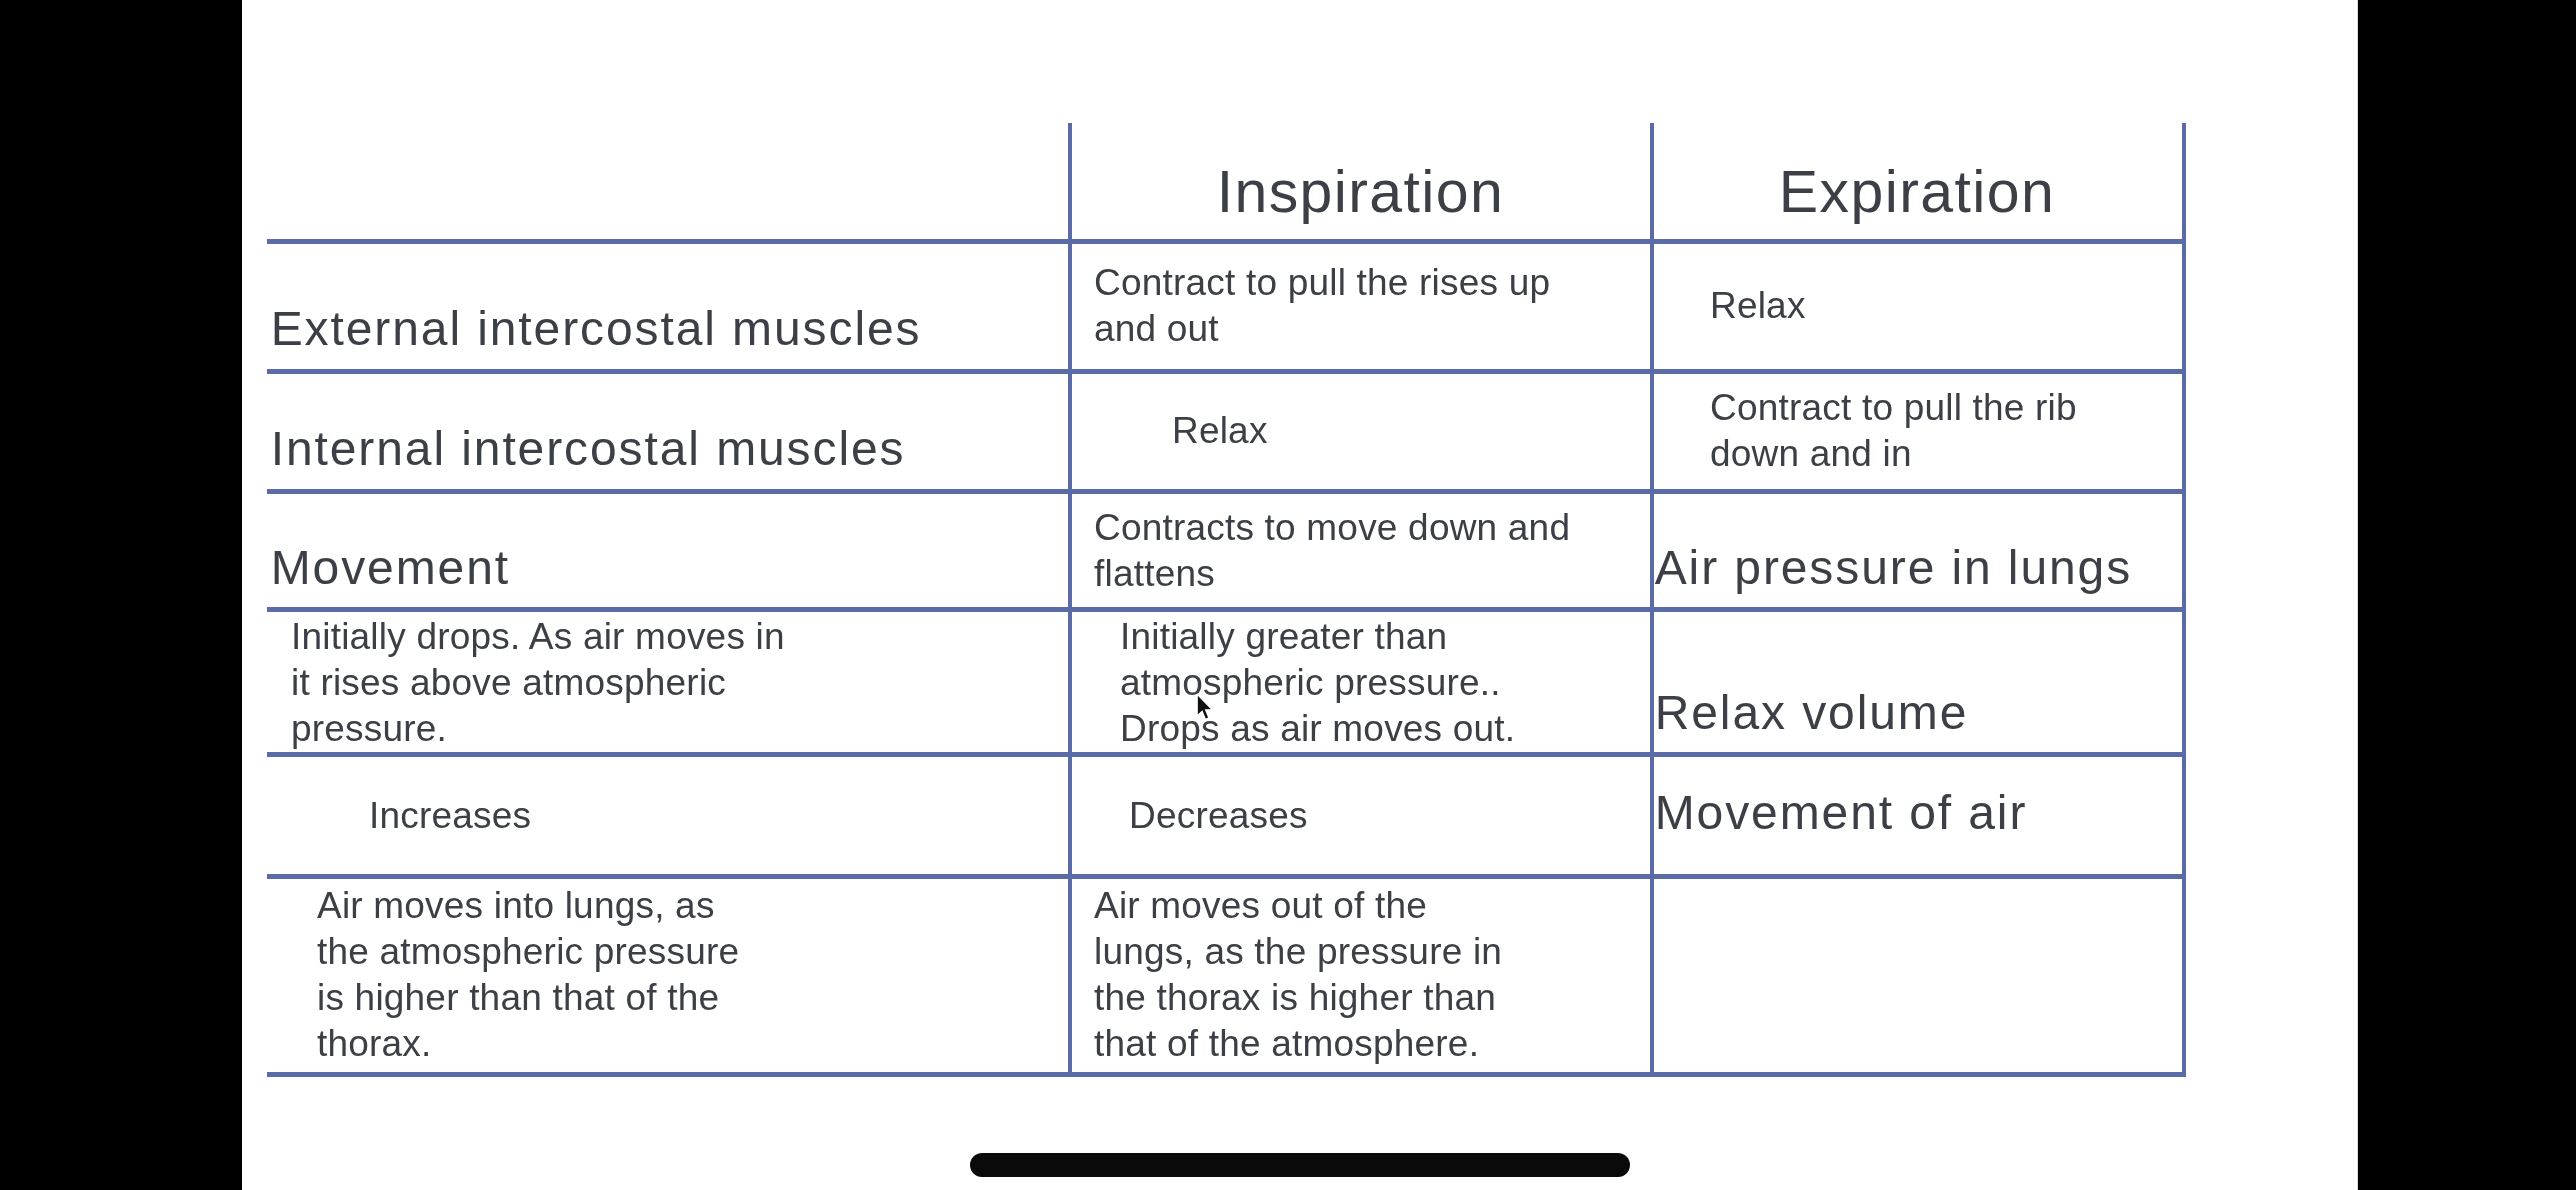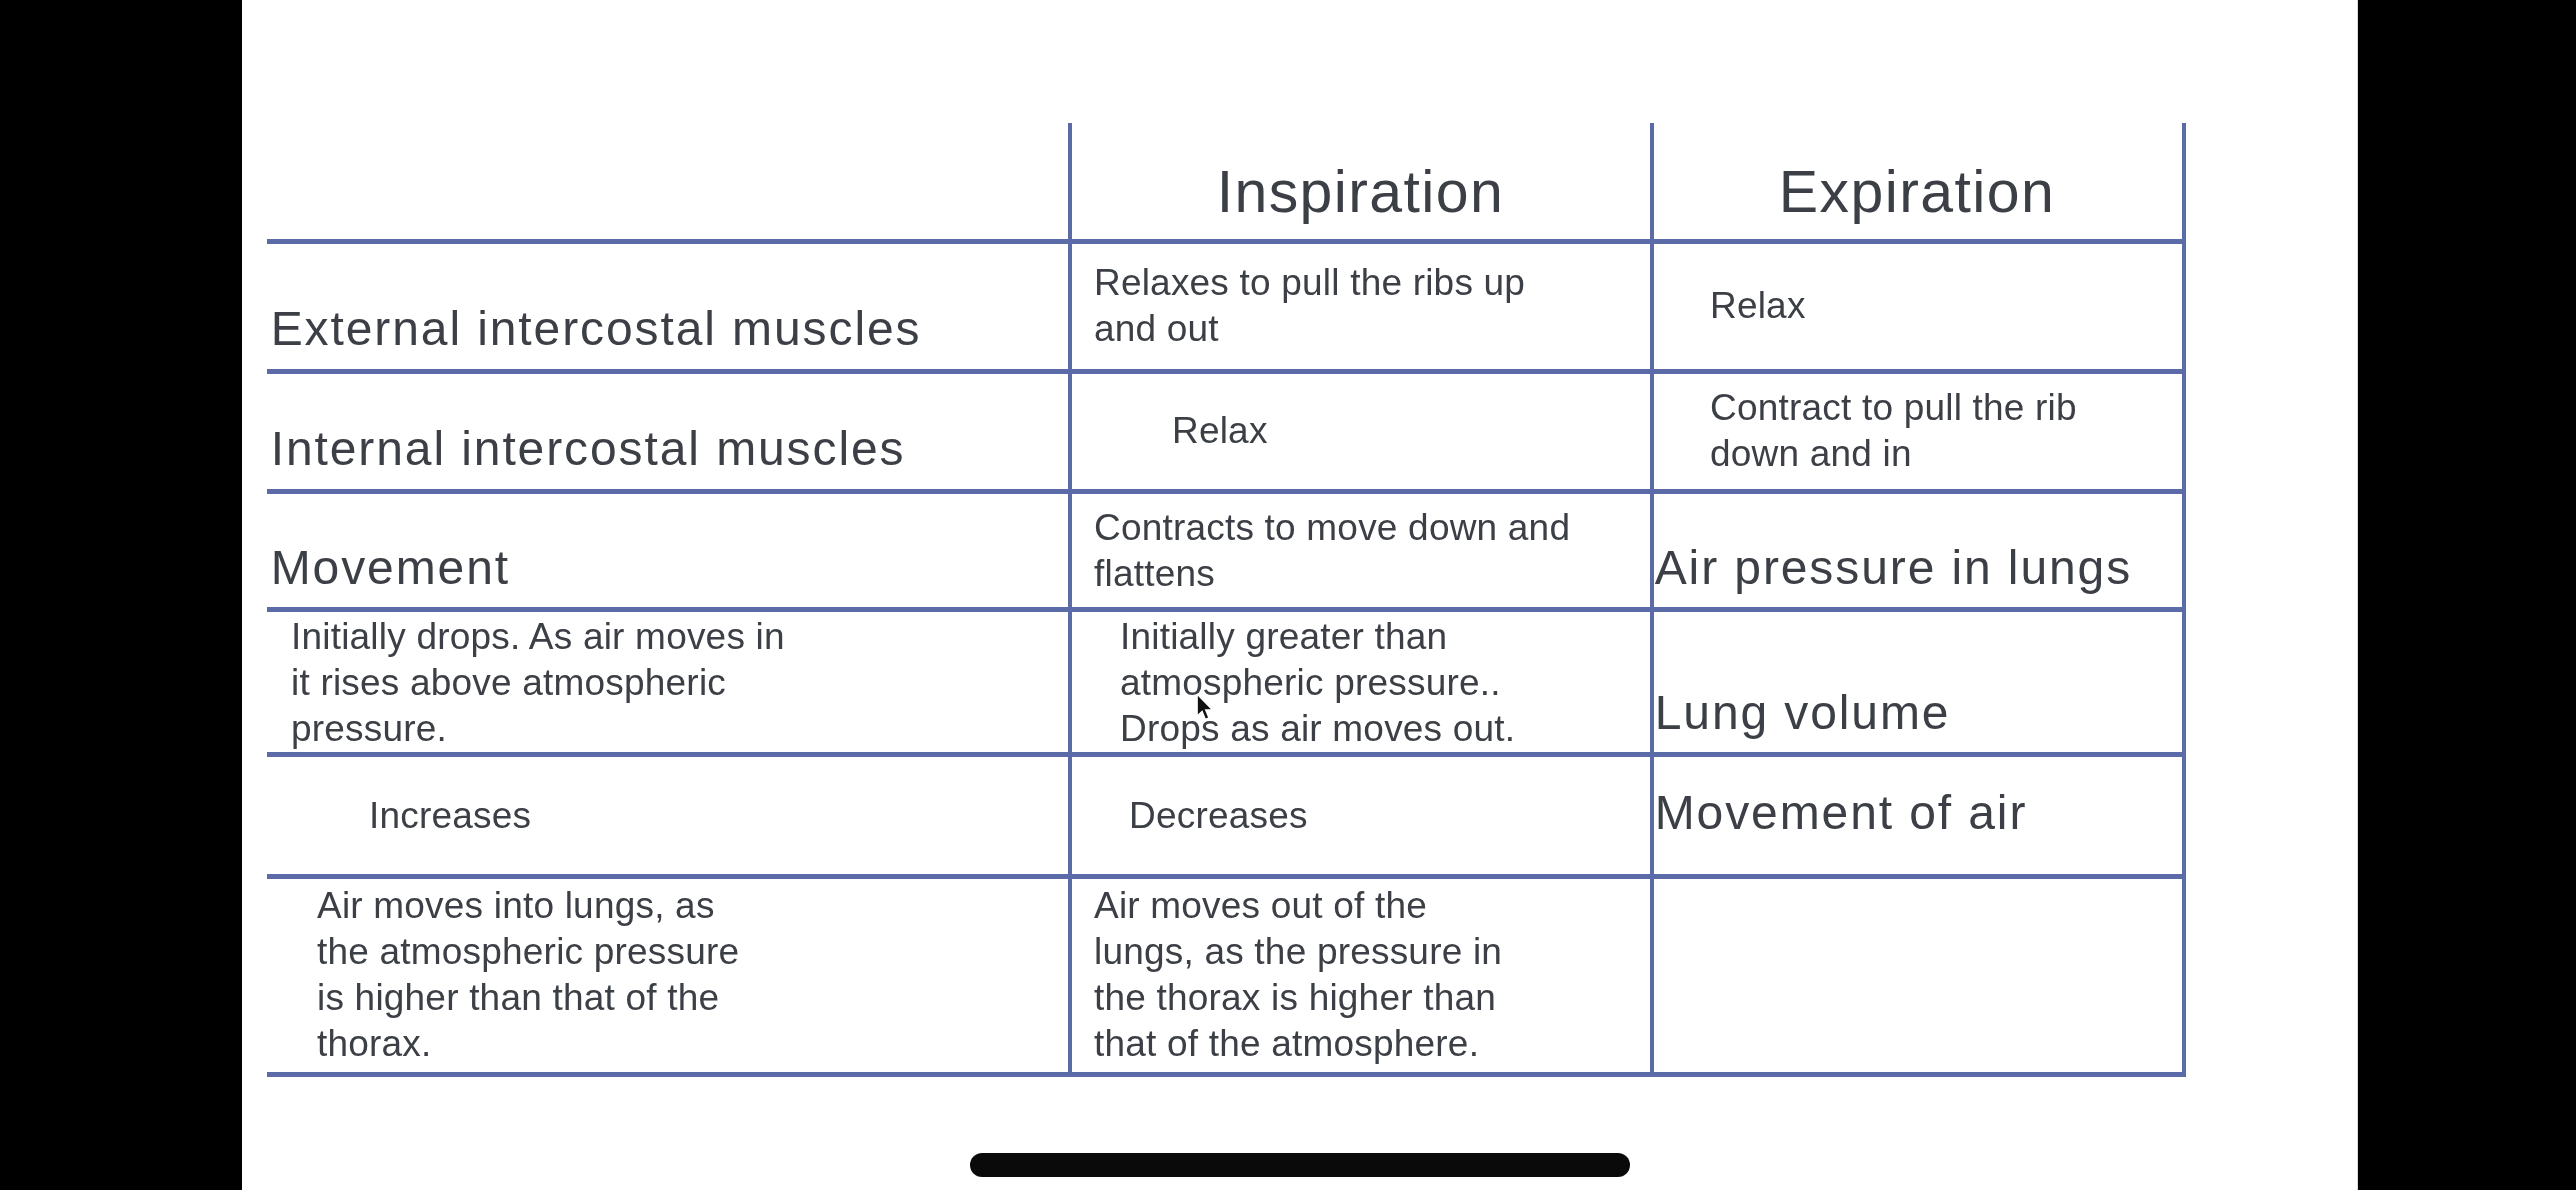--- a/index.html
+++ b/index.html
@@ -83,42 +83,42 @@
 
   <div class="content">
 
     <div class="tbl">
 
       <div class="cell head-cell"></div>
       <div class="cell head-cell">Inspiration</div>
       <div class="cell head-cell">Expiration</div>
 
       <div class="cell label-cell">External intercostal muscles</div>
-      <div class="cell data-cell pl-a">Relaxes to pull the ribs up
+      <div class="cell data-cell pl-a">Contract to pull the rises up
 and out</div>
       <div class="cell data-cell pl-c">Relax</div>
 
       <div class="cell label-cell">Internal intercostal muscles</div>
       <div class="cell data-cell pl-d">Relax</div>
       <div class="cell data-cell pl-c">Contract to pull the rib
 down and in</div>
 
       <div class="cell label-cell">Movement</div>
       <div class="cell data-cell pl-a">Contracts to move down and
 flattens</div>
 
       <div class="cell label-cell">Air pressure in lungs</div>
       <div class="cell data-cell pl-a">Initially drops. As air moves in
 it rises above atmospheric
 pressure.</div>
       <div class="cell data-cell pl-b">Initially greater than
 atmospheric pressure..
 Drops as air moves out.</div>
 
-      <div class="cell label-cell">Lung volume</div>
+      <div class="cell label-cell">Relax volume</div>
       <div class="cell data-cell pl-d">Increases</div>
       <div class="cell data-cell pl-c">Decreases</div>
 
       <div class="cell label-cell v-center">Movement of air</div>
       <div class="cell data-cell pl-b">Air moves into lungs, as
 the atmospheric pressure
 is higher than that of the
 thorax.</div>
       <div class="cell data-cell pl-a">Air moves out of the
 lungs, as the pressure in

